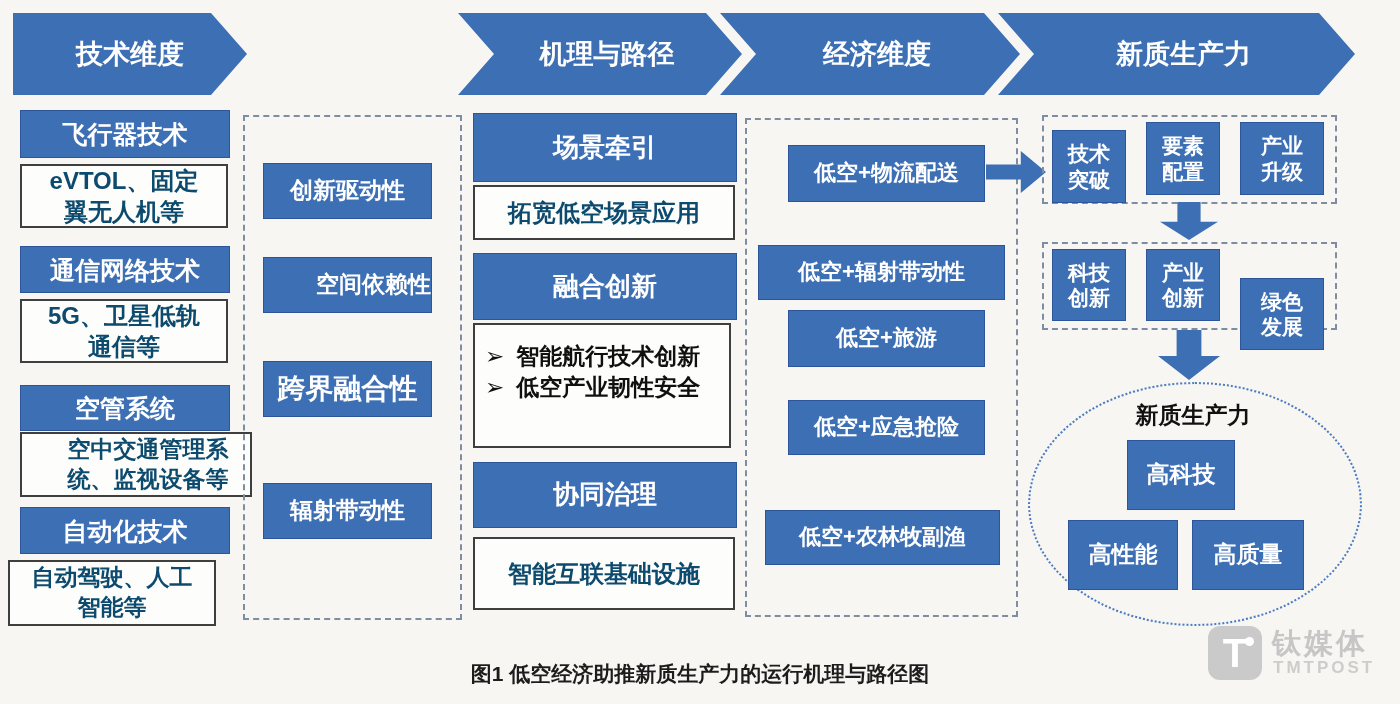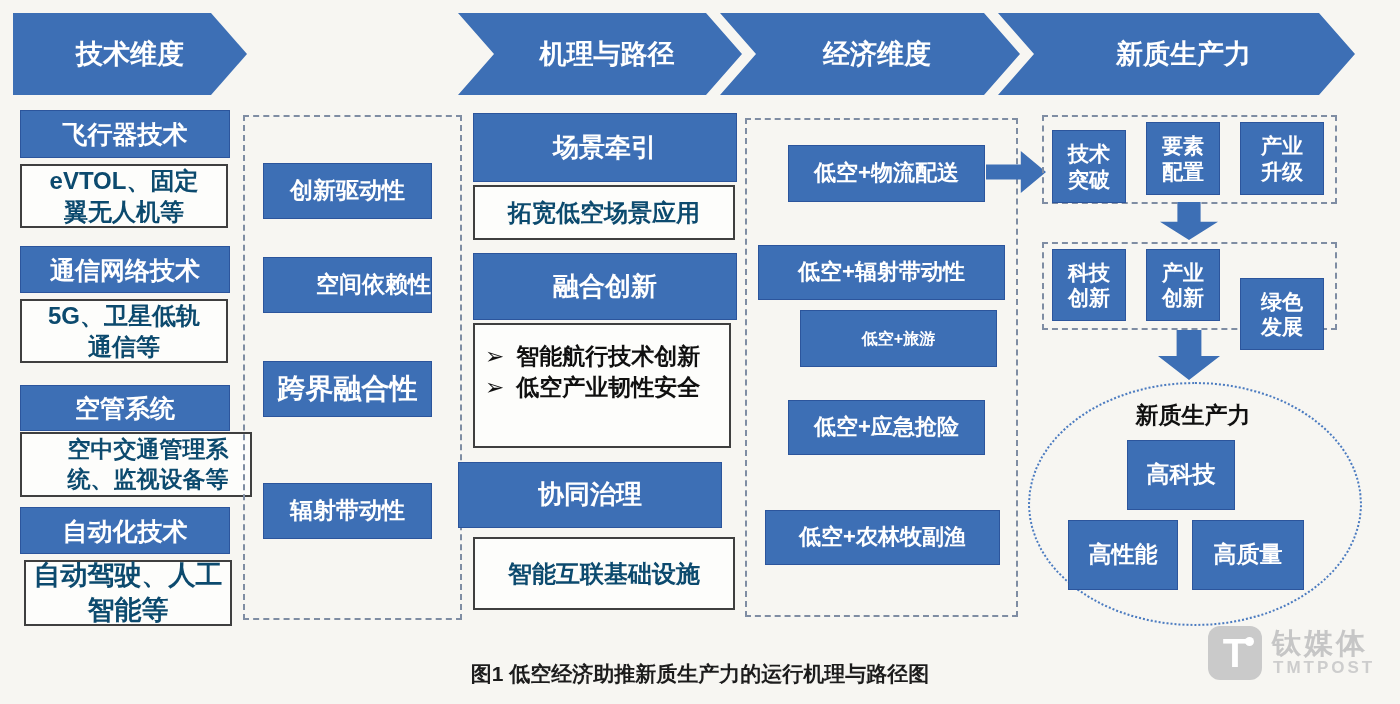--- a/index.html
+++ b/index.html
@@ -119,21 +119,21 @@
   <div class="bb" style="left:20px; top:385px; width:208px; height:44px; font-size:25px;">
     <span>空管系统</span>
   </div>
   <div class="wb pre" style="left:20px; top:432px; width:204px; height:61px; font-size:23px;padding-left:24px;">
     <span class="pre">空中交通管理系
 统、监视设备等</span>
   </div>
   <div class="bb" style="left:20px; top:507px; width:208px; height:45px; font-size:25px;">
     <span>自动化技术</span>
   </div>
-  <div class="wb pre" style="left:24px; top:560px; width:204px; height:62px; font-size:27px;align-items:center;">
+  <div class="wb pre" style="left:8px; top:560px; width:204px; height:62px; font-size:23px;align-items:center;">
     <span class="pre">自动驾驶、人工
 智能等</span>
   </div>
 
   <div class="dashed" style="left:243px; top:115px; width:215px; height:501px;"></div>
   <div class="bb" style="left:263px; top:163px; width:167px; height:54px; font-size:23px;">
     <span>创新驱动性</span>
   </div>
   <div class="bb" style="left:263px; top:257px; width:167px; height:54px; font-size:23px;justify-content:flex-end;">
     <span>空间依赖性</span>
@@ -157,35 +157,35 @@
   <div class="bullets" style="left:473px; top:323px; width:258px; height:125px;">
     <div class="bullet-row">
       <span class="bullet-glyph">➢</span>
       <span>智能航行技术创新</span>
     </div>
     <div class="bullet-row">
       <span class="bullet-glyph">➢</span>
       <span>低空产业韧性安全</span>
     </div>
   </div>
-  <div class="bb" style="left:458px; top:462px; width:262px; height:64px; font-size:26px;">
+  <div class="bb" style="left:473px; top:462px; width:262px; height:64px; font-size:26px;">
     <span>协同治理</span>
   </div>
   <div class="wb" style="left:473px; top:537px; width:258px; height:69px; font-size:24px;">
     <span>智能互联基础设施</span>
   </div>
 
   <div class="dashed" style="left:745px; top:118px; width:269px; height:495px;"></div>
   <div class="bb" style="left:788px; top:145px; width:195px; height:55px; font-size:22px;">
     <span>低空+物流配送</span>
   </div>
   <div class="bb" style="left:758px; top:245px; width:245px; height:53px; font-size:22px;">
     <span>低空+辐射带动性</span>
   </div>
-  <div class="bb" style="left:788px; top:310px; width:195px; height:55px; font-size:16px;margin-left:12px;">
+  <div class="bb" style="left:788px; top:310px; width:195px; height:55px; font-size:22px;">
     <span>低空+旅游</span>
   </div>
   <div class="bb" style="left:788px; top:400px; width:195px; height:53px; font-size:22px;">
     <span>低空+应急抢险</span>
   </div>
   <div class="bb" style="left:765px; top:510px; width:233px; height:53px; font-size:22px;">
     <span>低空+农林牧副渔</span>
   </div>
 
   <div class="arr-right" style="left:986px; top:151px; width:60px; height:42px;"></div>

